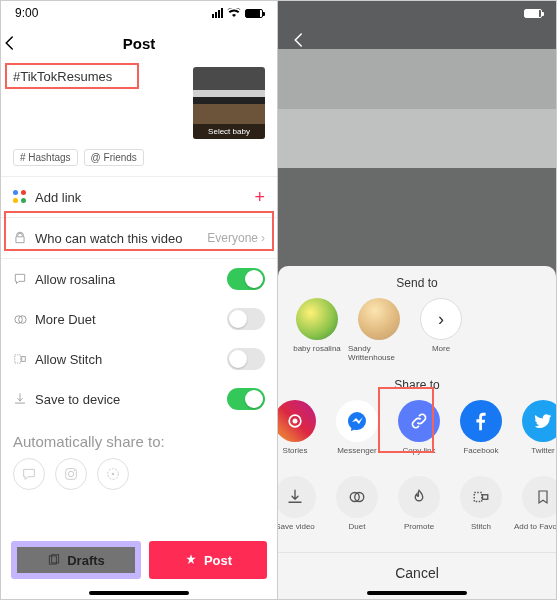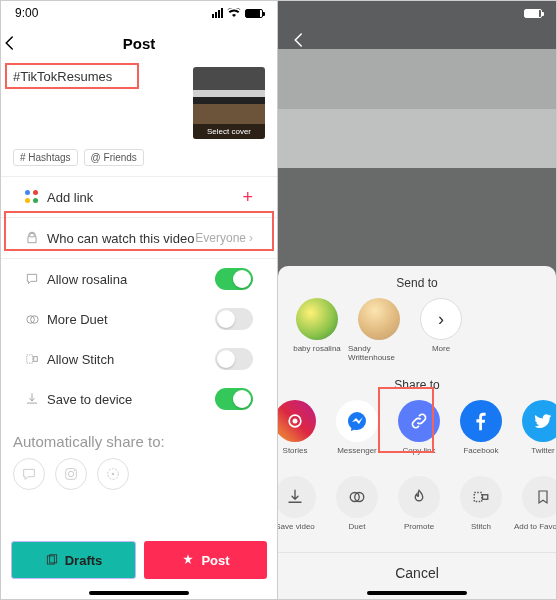--- a/index.html
+++ b/index.html
@@ -28,21 +28,21 @@
 
 .caption-row{display:flex;padding:6px 12px 10px;gap:10px}
 .caption{flex:1;font-size:13px;color:#333;padding-top:2px}
 .thumb{width:72px;height:72px;border-radius:3px;background:linear-gradient(180deg,#4a4a4a 0%,#4a4a4a 32%,#cfcfcf 32%,#cfcfcf 42%,#222 42%,#222 52%,#6b543a 52%,#6b543a 100%);position:relative;overflow:hidden}
 .thumb .cover{position:absolute;bottom:0;left:0;right:0;background:rgba(0,0,0,.6);color:#fff;font-size:8px;text-align:center;padding:3px 0}
 .chips{display:flex;gap:6px;padding:0 12px 10px}
 .chip{font-size:10px;color:#555;border:1px solid #ddd;border-radius:3px;padding:2px 6px}
 .hr{height:1px;background:#eee}
 
 
-.row{display:flex;align-items:center;height:40px;padding:0 24px;font-size:13px;color:#333}
+.row{display:flex;align-items:center;height:40px;padding:0 12px;font-size:13px;color:#333}
 .row .ic{width:22px;color:#888;display:flex;align-items:center}
 .row .lbl{flex:1}
 .row .rt{color:#aaa;font-size:12px;display:flex;align-items:center;gap:3px}
 .plus{color:#fe2c55;font-size:18px;font-weight:300}
 .chev{color:#bbb}
 .dots4{display:grid;grid-template-columns:6px 6px;grid-template-rows:6px 6px;gap:2px}
 .dots4 i{width:5px;height:5px;border-radius:50%}
 .dots4 i:nth-child(1){background:#4285f4}.dots4 i:nth-child(2){background:#ea4335}.dots4 i:nth-child(3){background:#fbbc04}.dots4 i:nth-child(4){background:#34a853}
 
 
@@ -52,21 +52,21 @@
 .tog.off{background:#e5e5e5}.tog.off i{left:2px}
 
 
 .auto{padding:14px 12px 8px;font-size:15px;color:#999}
 .share-icons{display:flex;gap:10px;padding:0 12px 10px}
 .scir{width:32px;height:32px;border:1px solid #e0e0e0;border-radius:50%;display:flex;align-items:center;justify-content:center;color:#bbb}
 
 
 .btns{position:absolute;bottom:20px;left:10px;right:10px;display:flex;gap:8px}
 .btn{flex:1;height:38px;border-radius:3px;display:flex;align-items:center;justify-content:center;gap:6px;font-size:13px;font-weight:600}
-.btn.d{border:1px solid #c4b5fd;color:#222;background:#14b8a6}
+.btn.d{border:6px solid #c4b5fd;color:#222;background:#737373}
 .btn.p{background:#fe2c55;color:#fff}
 .homebar{position:absolute;bottom:4px;left:50%;transform:translateX(-50%);width:100px;height:4px;background:#000;border-radius:3px}
 .p2 .homebar{background:#000}
 
 
 .hl1{position:absolute;border:2px solid #f66257;pointer-events:none}
 
 
 .vid-bg{position:absolute;inset:0;background:linear-gradient(180deg,#5b5d5e 0 8%,#a9abaa 8% 18%,#bfc1c0 18% 28%,#696b6a 28% 55%,#606261 55% 100%)}
 .p2 .back2{position:absolute;top:30px;left:12px;color:#fff;font-size:20px}
@@ -118,21 +118,21 @@
       <svg width="18" height="18" viewBox="0 0 24 24">
             <path d="M15 4l-8 8 8 8" stroke="#000" stroke-width="2" fill="none" stroke-linecap="round"></path>
           </svg>
     </div>
     <div class="hdr-title">Post</div>
   </div>
 
   <div class="caption-row">
     <div class="caption">#TikTokResumes</div>
     <div class="thumb">
-      <div class="cover">Select cover</div>
+      <div class="cover">Select baby</div>
     </div>
   </div>
   <div class="hl1" style="top:62px;left:4px;width:134px;height:26px"></div>
 
   <div class="chips">
     <div class="chip"># Hashtags</div>
     <div class="chip">@ Friends</div>
   </div>
   <div class="hr"></div>
 

